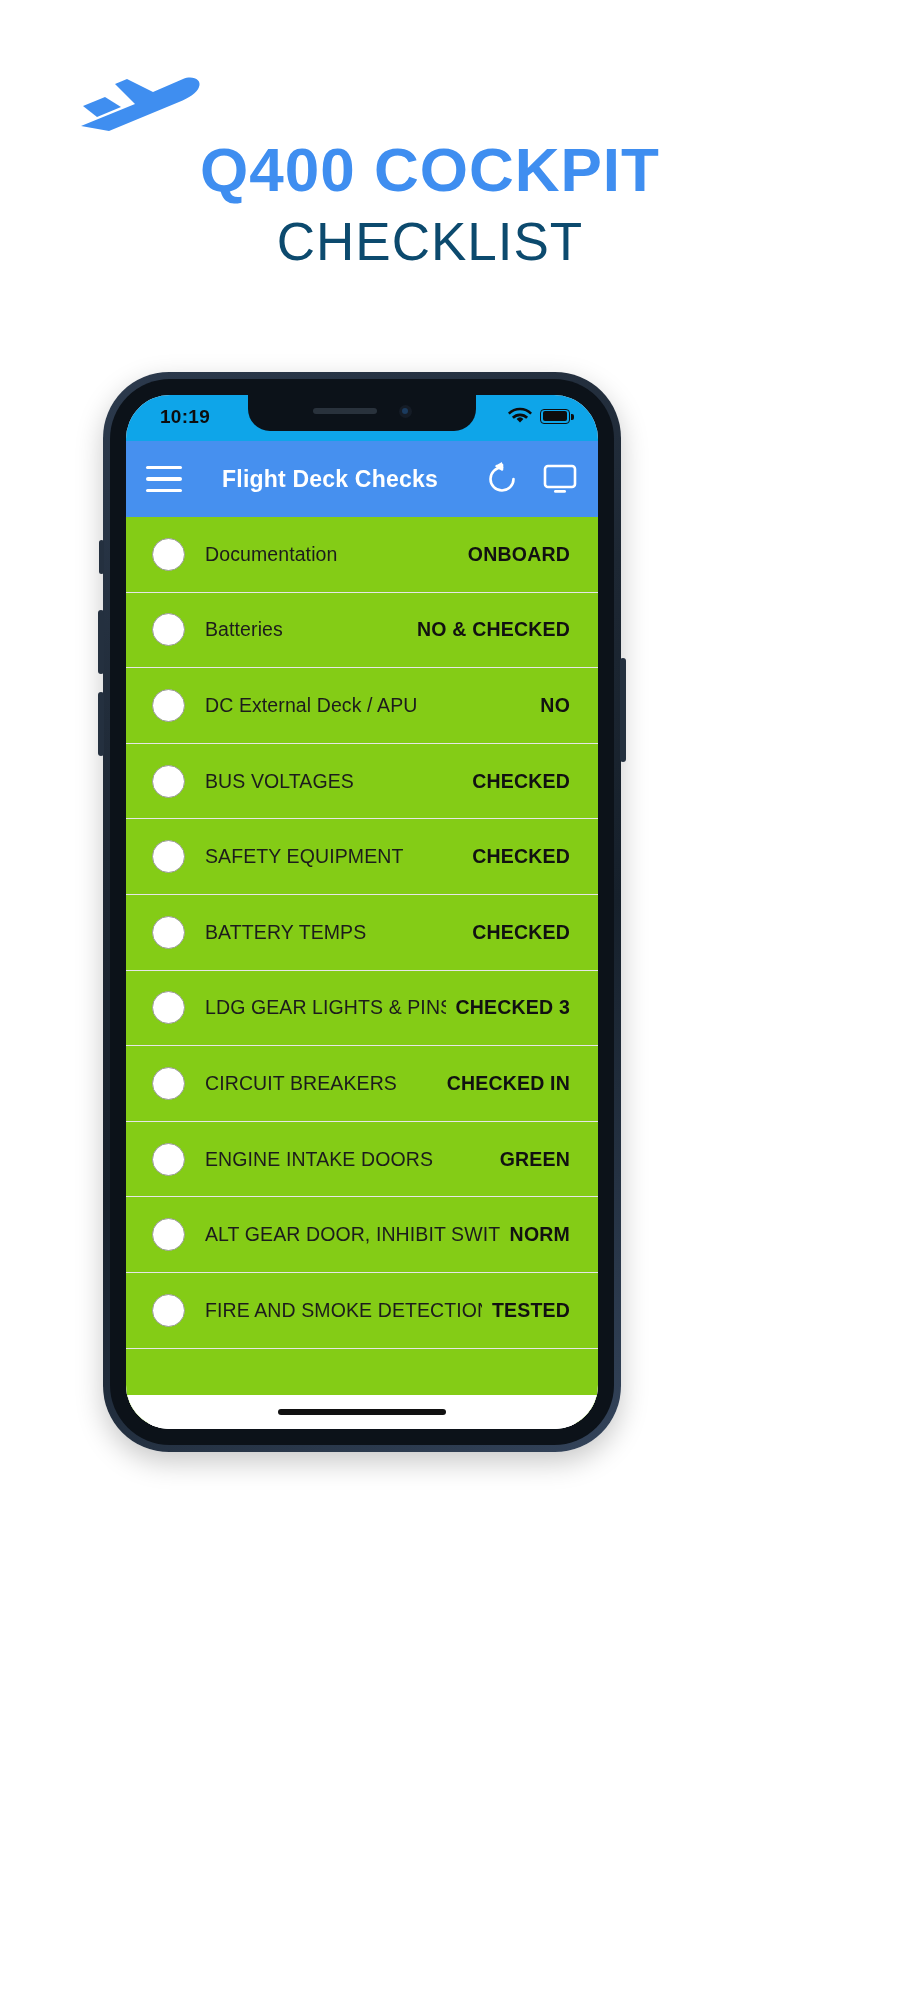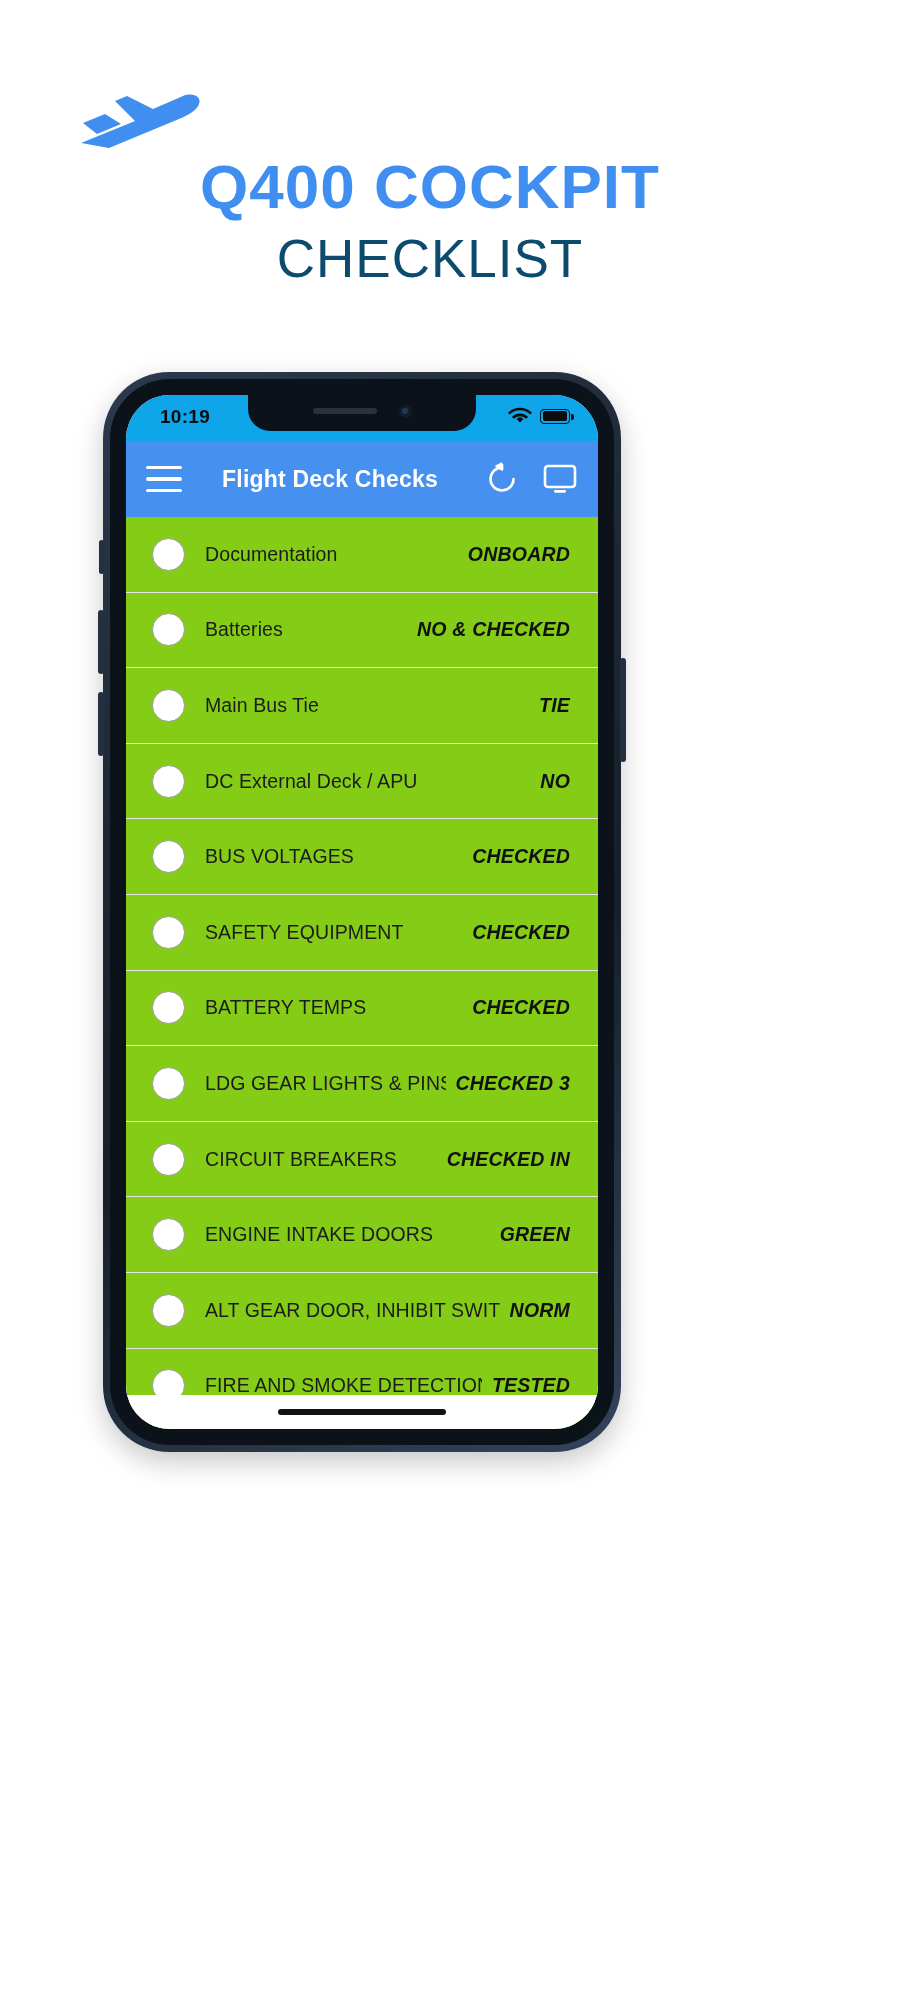--- a/index.html
+++ b/index.html
@@ -14,21 +14,21 @@
   .page {
     position: relative;
     width: 924px;
     height: 2000px;
     background: #ffffff;
   }
 
   
   .header {
     position: absolute;
-    top: 77px;
+    top: 60px;
     left: 0;
     width: 860px;
     text-align: center;
   }
   .plane-icon {
     display: block;
     margin: 0 auto 2px 75px;
     width: 130px;
     height: 75px;
   }
@@ -251,21 +251,20 @@
     overflow: hidden;
   }
   .row-value {
     margin-left: auto;
     font-size: 19.5px;
     font-weight: bold;
     color: #111111;
     letter-spacing: 0.2px;
     white-space: nowrap;
     padding-left: 10px;
-    font-style: italic;
   }
 
   
   .home-bar-wrap {
     position: absolute;
     bottom: 0;
     left: 0;
     width: 472px;
     height: 34px;
     background: #ffffff;
@@ -355,25 +354,20 @@
           <div class="row-label">Documentation</div>
           <div class="row-value">ONBOARD</div>
         </div>
 
         <div class="row">
           <div class="check-circle"></div>
           <div class="row-label">Batteries</div>
           <div class="row-value">NO &amp; CHECKED</div>
         </div>
 
-        <div class="row">
-          <div class="check-circle"></div>
-          <div class="row-label">Main Bus Tie</div>
-          <div class="row-value">TIE</div>
-        </div>
 
         <div class="row">
           <div class="check-circle"></div>
           <div class="row-label">DC External Deck / APU</div>
           <div class="row-value">NO</div>
         </div>
 
         <div class="row">
           <div class="check-circle"></div>
           <div class="row-label">BUS VOLTAGES</div>

